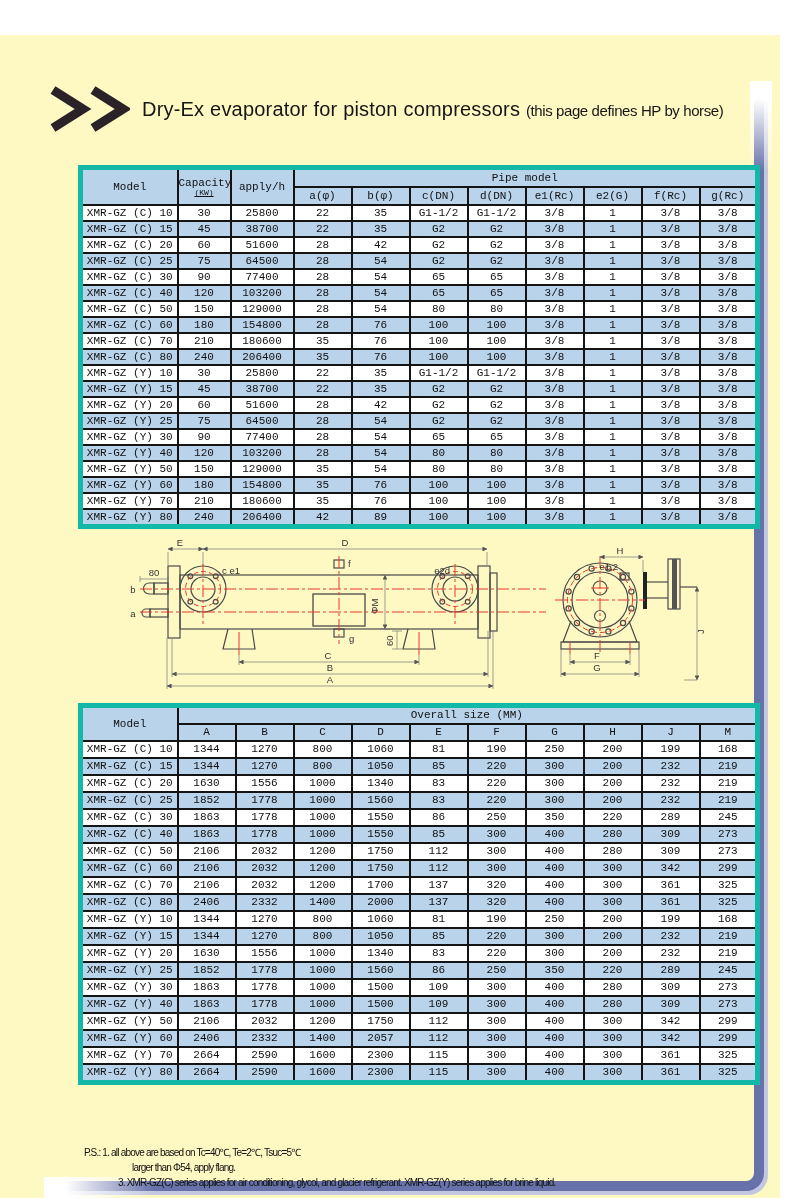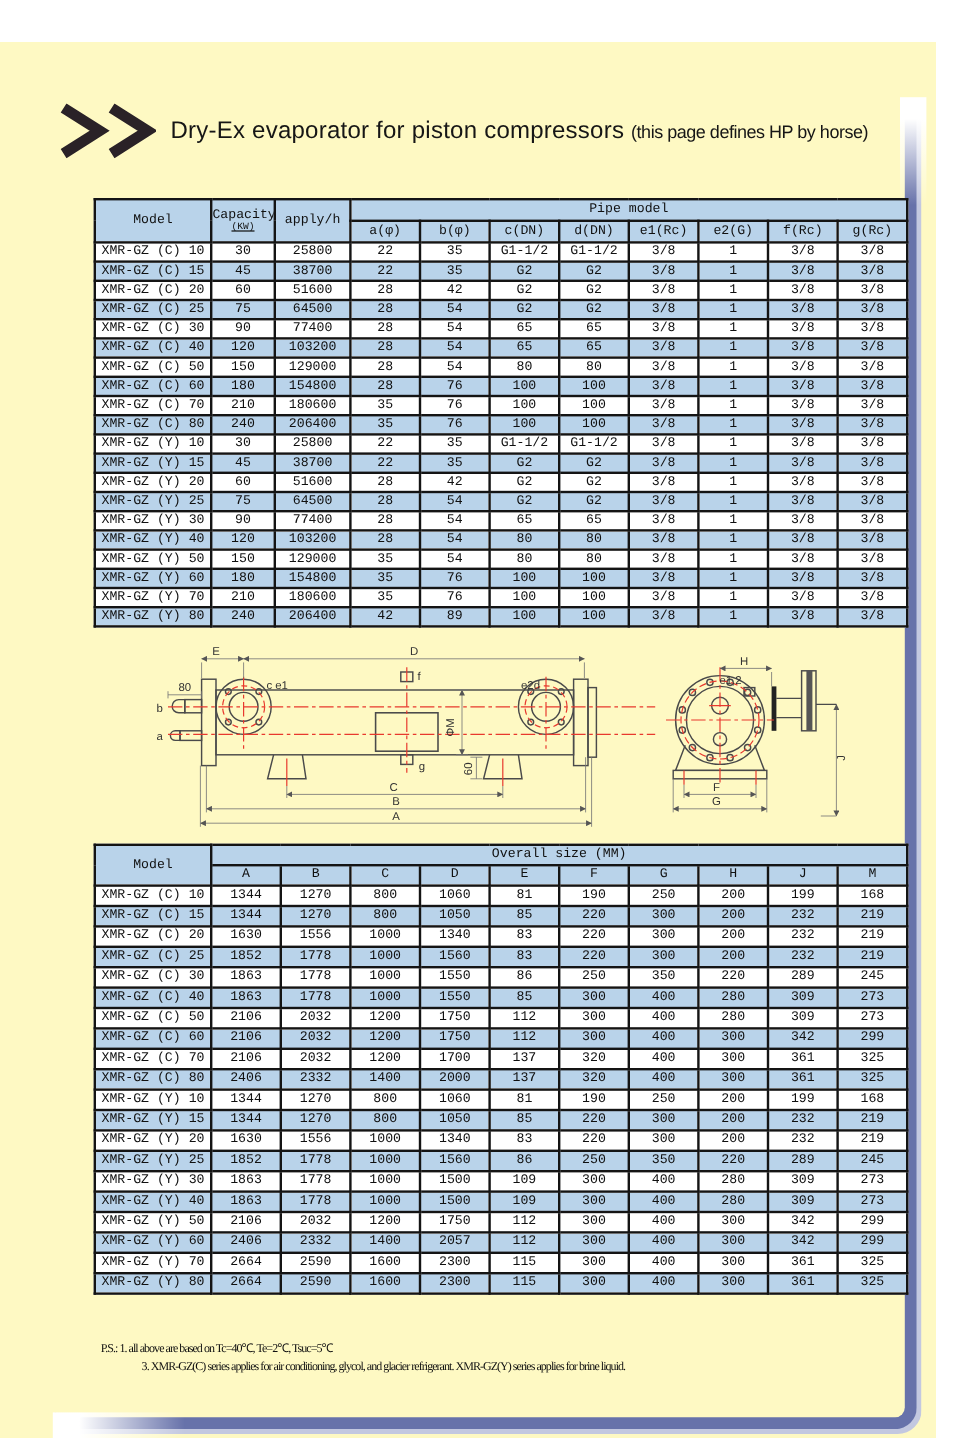--- a/index.html
+++ b/index.html
@@ -17,41 +17,41 @@
     background:linear-gradient(to right,#ffffff 20%,rgba(255,255,255,0));}
 
   
   .hdr{position:absolute;left:48px;top:50px;height:48px;display:flex;align-items:center;}
   .chev{width:82px;height:46px;flex:0 0 auto;}
   .title{font-size:20px;color:#161616;letter-spacing:0.2px;margin-left:12px;white-space:nowrap;}
   .title .suffix{font-size:15px;letter-spacing:-0.4px;}
 
   
   table{position:absolute;left:78px;width:676px;border-collapse:collapse;table-layout:fixed;
-        border:2px solid #14b8a6;background:#fff;padding-left:25px;}
+        border:5px solid #14b8a6;background:#fff;padding-left:25px;}
   #pipe-table{top:130px;}
   #overall-table{top:668px;}
   th,td{border:2px solid #141414;text-align:center;padding:0;
         font-family:"Liberation Mono","DejaVu Sans Mono",monospace;
         font-size:11px;font-weight:normal;color:#101010;line-height:1.15;
         overflow:hidden;white-space:nowrap;}
   thead th{background:#b9d3ea;height:15px;}
   #pipe-table thead th{height:16px;}
   #pipe-table td{height:14px;}
   #overall-table td{height:15px;}
   tbody tr.alt td{background:#b9d3ea;}
   th .sub{display:block;font-size:8px;line-height:8px;text-decoration:underline;}
 
   
   .drawing{position:absolute;left:100px;top:497px;width:640px;height:168px;}
   .drawing text{font-family:"Liberation Sans",sans-serif;font-size:9.5px;fill:#333;}
 
   
-  .notes{position:absolute;left:84px;top:1082px;width:700px;
-         font-family:Liberation Serif, serif;
+  .notes{position:absolute;left:84px;top:1110px;width:700px;
+         font-family:Liberation Sans, sans-serif;
          font-size:10px;letter-spacing:-0.8px;color:#101010;line-height:15px;}
   .notes .l2{margin-left:34px;}
   .notes .l3{margin-left:48px;}
   .notes .l4{margin-left:34px;}
 </style>
 </head>
 <body>
 
 <div class="page">
 
@@ -789,16 +789,17 @@
           <td>400</td>
           <td>300</td>
           <td>361</td>
           <td>325</td>
         </tr>
       </tbody>
   </table>
 
   <div class="notes">
     <div class="l1">P.S.: 1. all above are based on Tc=40℃, Te=2℃, Tsuc=5℃</div>
+    <div class="l3">larger than Φ54, apply flang.</div>
     <div class="l4">3. XMR-GZ(C) series applies for air conditioning, glycol, and glacier refrigerant. XMR-GZ(Y) series applies for brine liquid.</div>
   </div>
 
 </div>
 
 </body></html>

